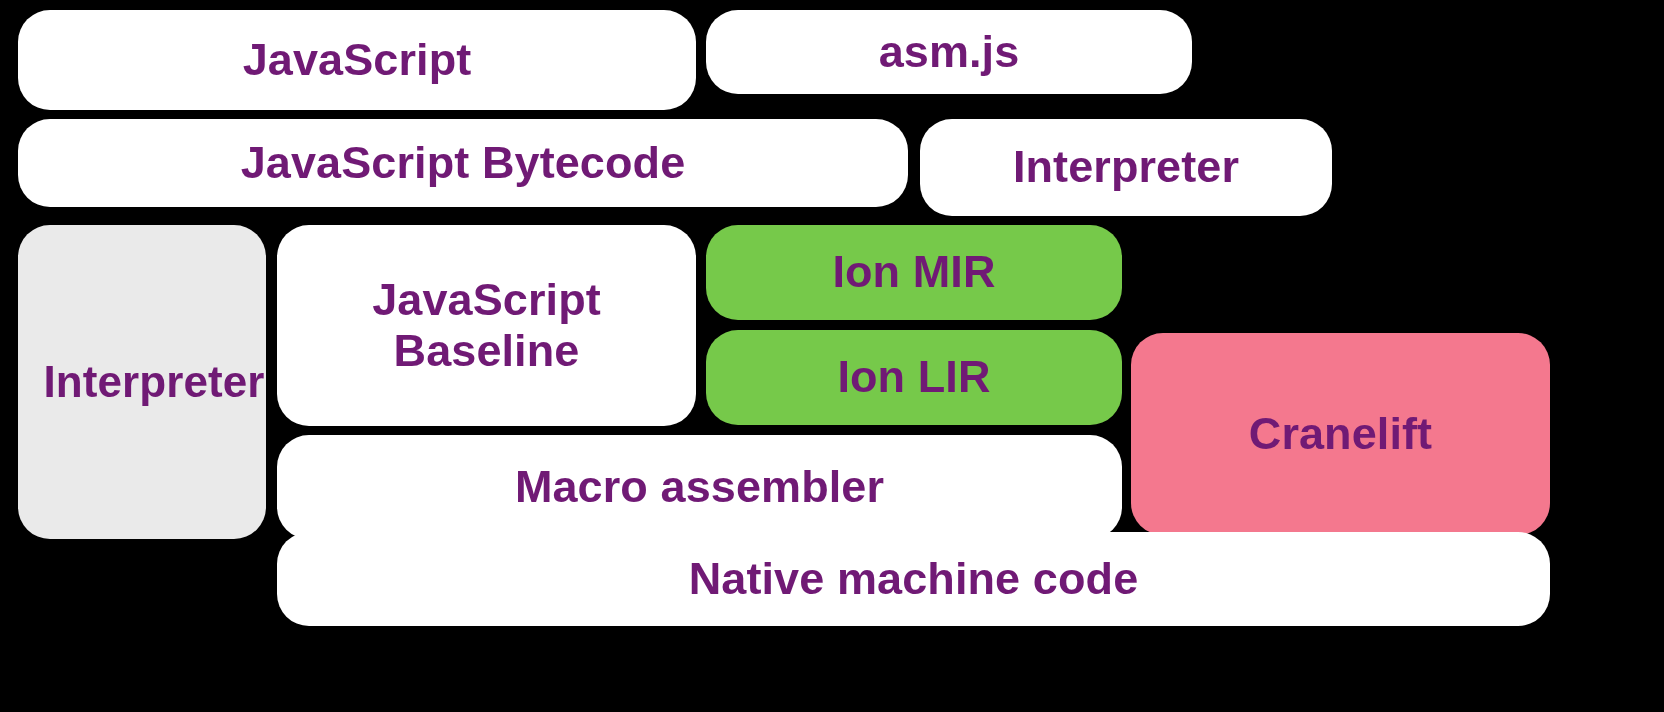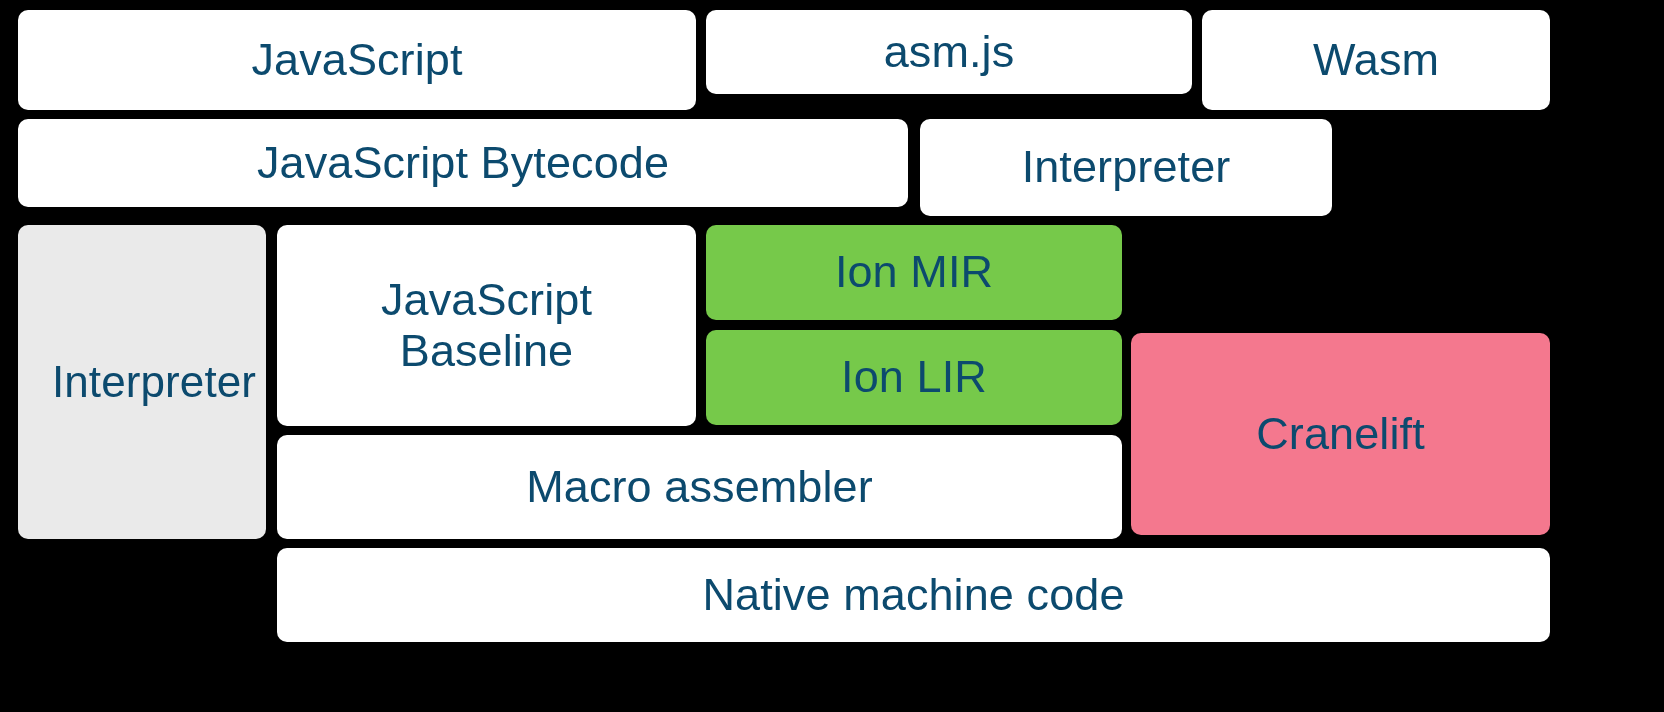--- a/index.html
+++ b/index.html
@@ -18,24 +18,24 @@
     background: #000000;
     overflow: hidden;
   }
   .node {
     position: absolute;
     box-sizing: border-box;
     display: flex;
     align-items: center;
     justify-content: center;
     text-align: center;
-    border-radius: 10px;
-    color: #0c4a6e;
+    border-radius: 32px;
+    color: #701a75;
     font-size: 45px;
-    font-weight: 400;
+    font-weight: 700;
     line-height: 1.12;
     letter-spacing: 0.1px;
     white-space: pre-line;
     -webkit-font-smoothing: antialiased;
   }
   .fill-white  { background: #FFFFFF; }
   .fill-gray   { background: #EAEAEA; padding-left: 24px; }
   .fill-green  { background: #76C94A; }
   .fill-pink   { background: #F4788E; }
 
@@ -50,32 +50,31 @@
 
   
   .n-interpreter       { left: 18px;   top: 225px; width: 248px; height: 314px; font-size: 44px; }
   .n-js-baseline       { left: 277px;  top: 225px; width: 419px; height: 201px; }
   .n-ion-mir           { left: 706px;  top: 225px; width: 416px; height: 95px;  }
   .n-ion-lir           { left: 706px;  top: 330px; width: 416px; height: 95px;  }
   .n-cranelift         { left: 1131px; top: 333px; width: 419px; height: 202px; }
   .n-macro-assembler   { left: 277px;  top: 435px; width: 845px; height: 104px; }
 
   
-  .n-native-code       { left: 277px;  top: 548px; width: 1273px; height: 94px; }
+  .n-native-code       { left: 277px;  top: 532px; width: 1273px; height: 94px; }
 </style>
 </head>
 <body>
 
 <div id="diagram">
 
   <div class="node fill-white n-javascript">JavaScript</div>
 
   <div class="node fill-white n-asmjs">asm.js</div>
 
-  <div class="node fill-white n-wasm">Wasm</div>
 
   <div class="node fill-white n-js-bytecode">JavaScript Bytecode</div>
 
   <div class="node fill-white n-baldrmonkey">Interpreter</div>
 
   <div class="node fill-gray n-interpreter">Interpreter</div>
 
   <div class="node fill-white n-js-baseline">JavaScript
 Baseline</div>
 

